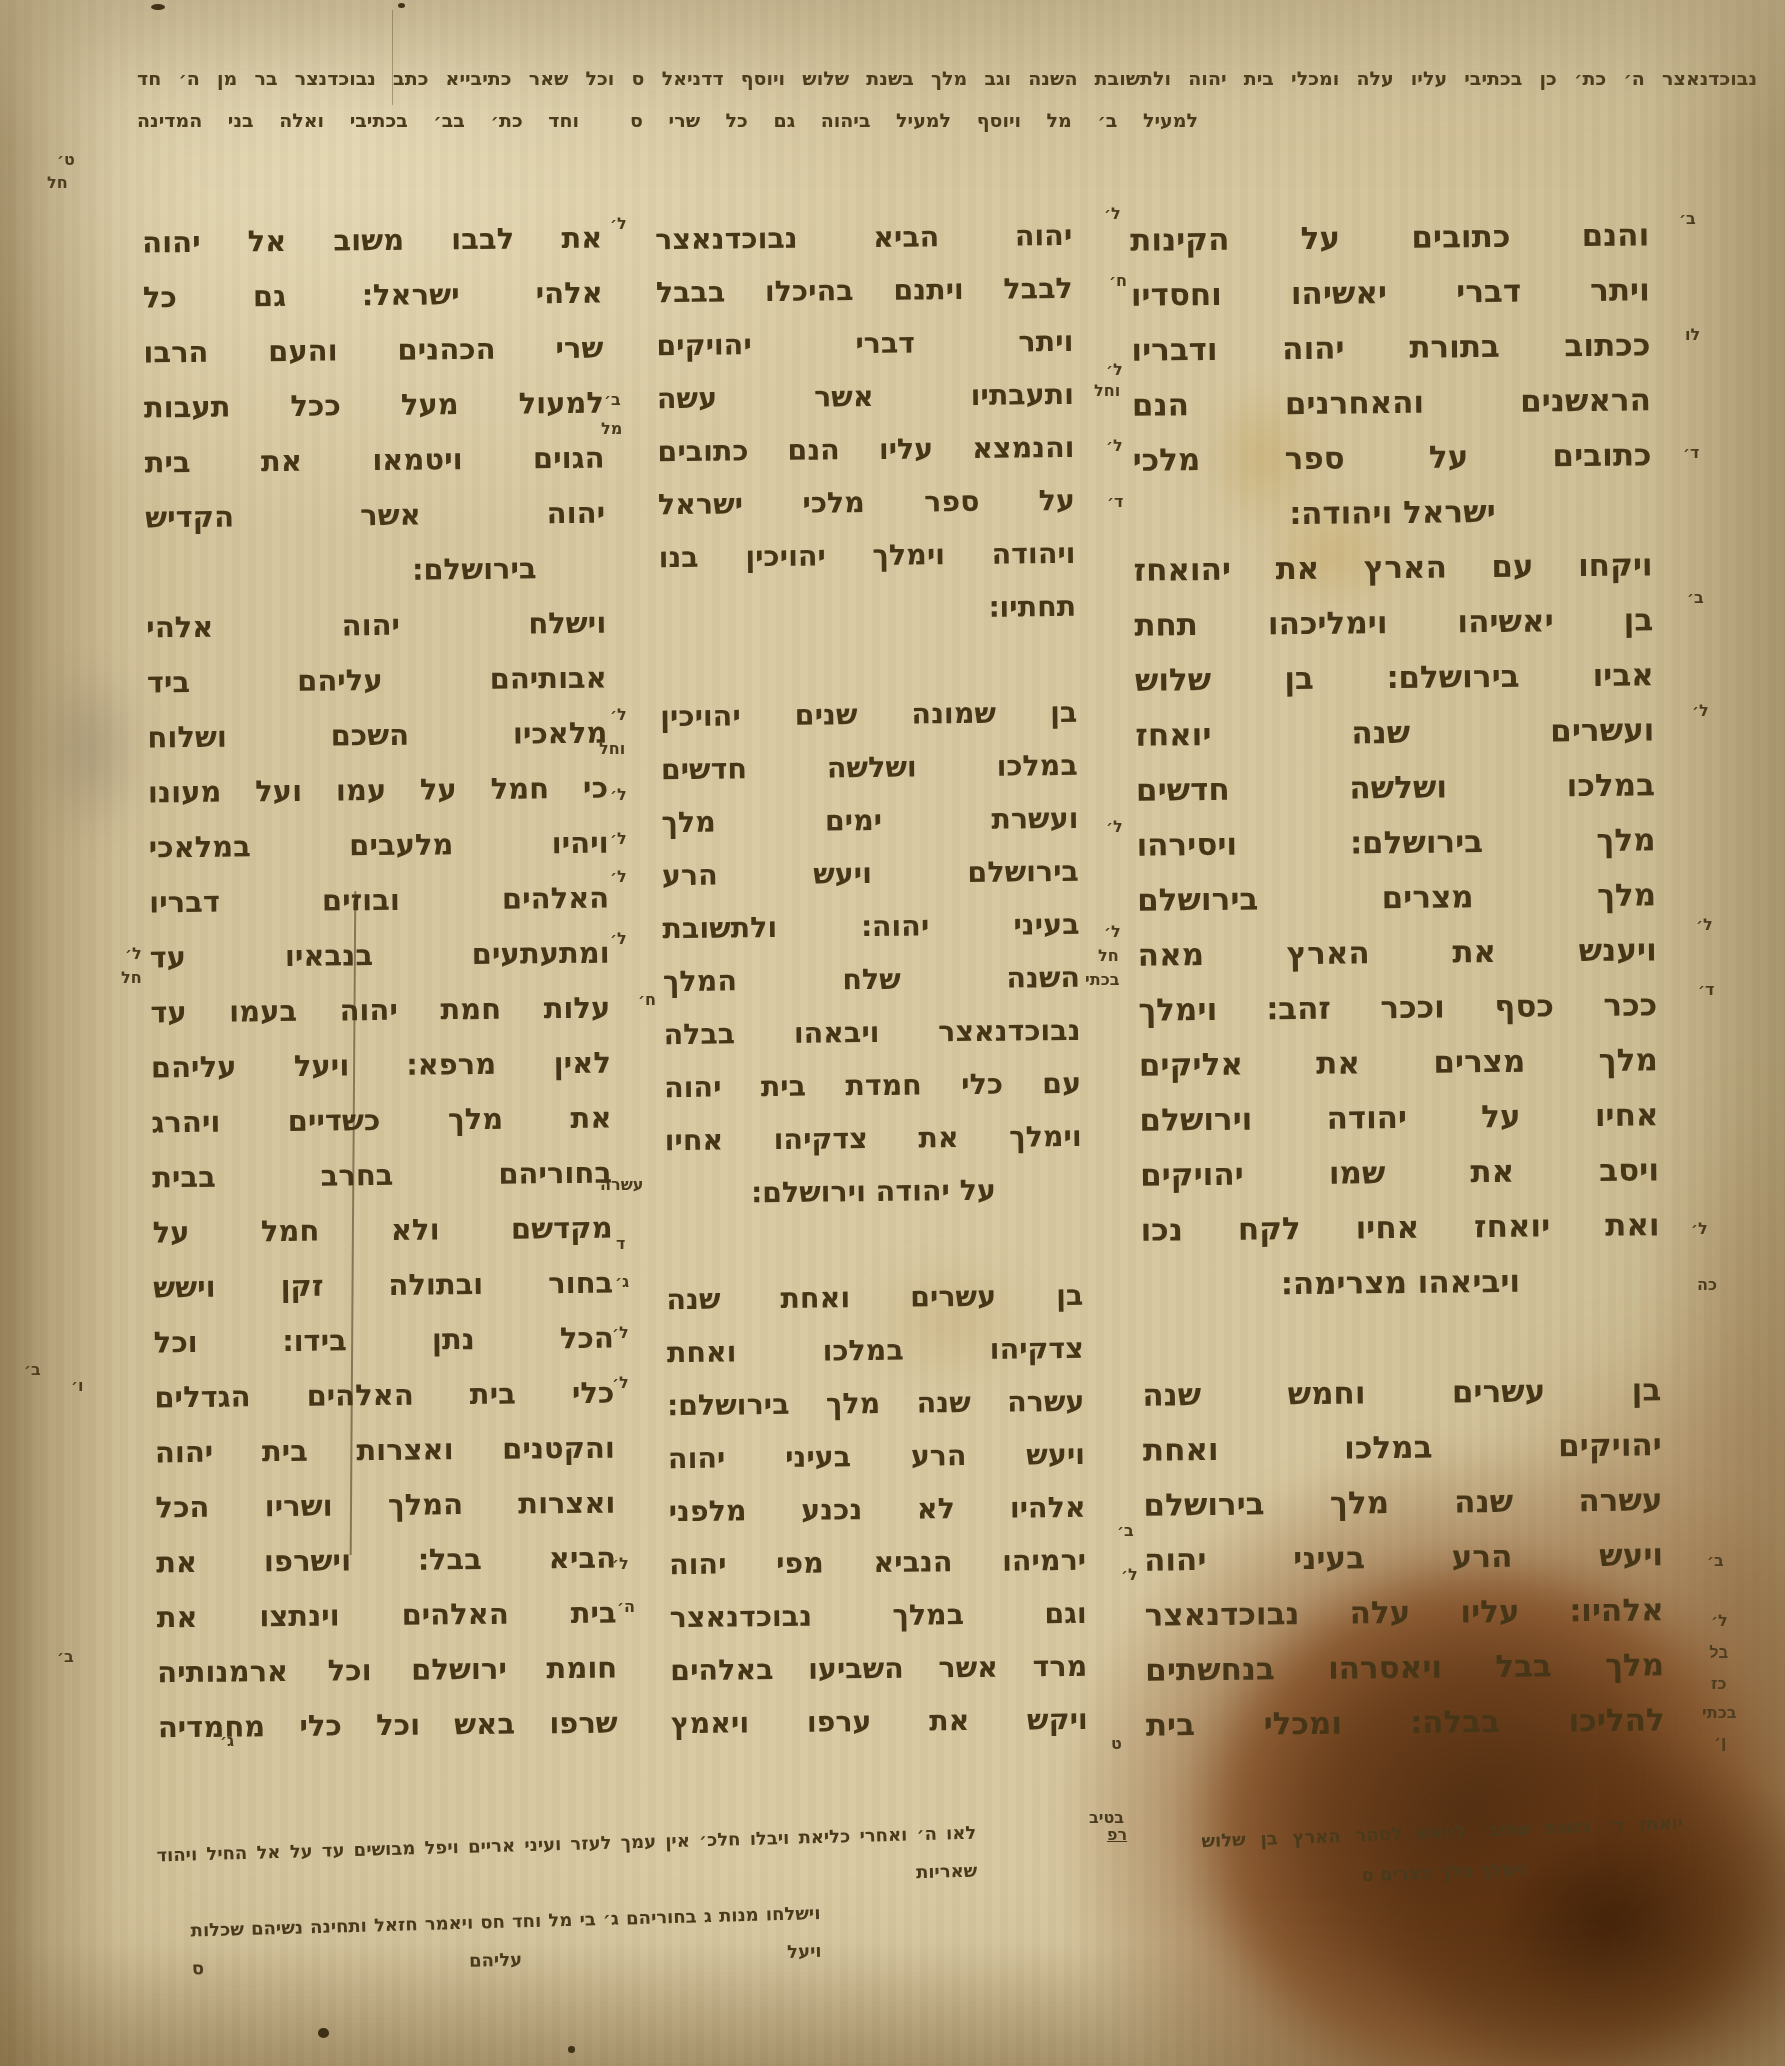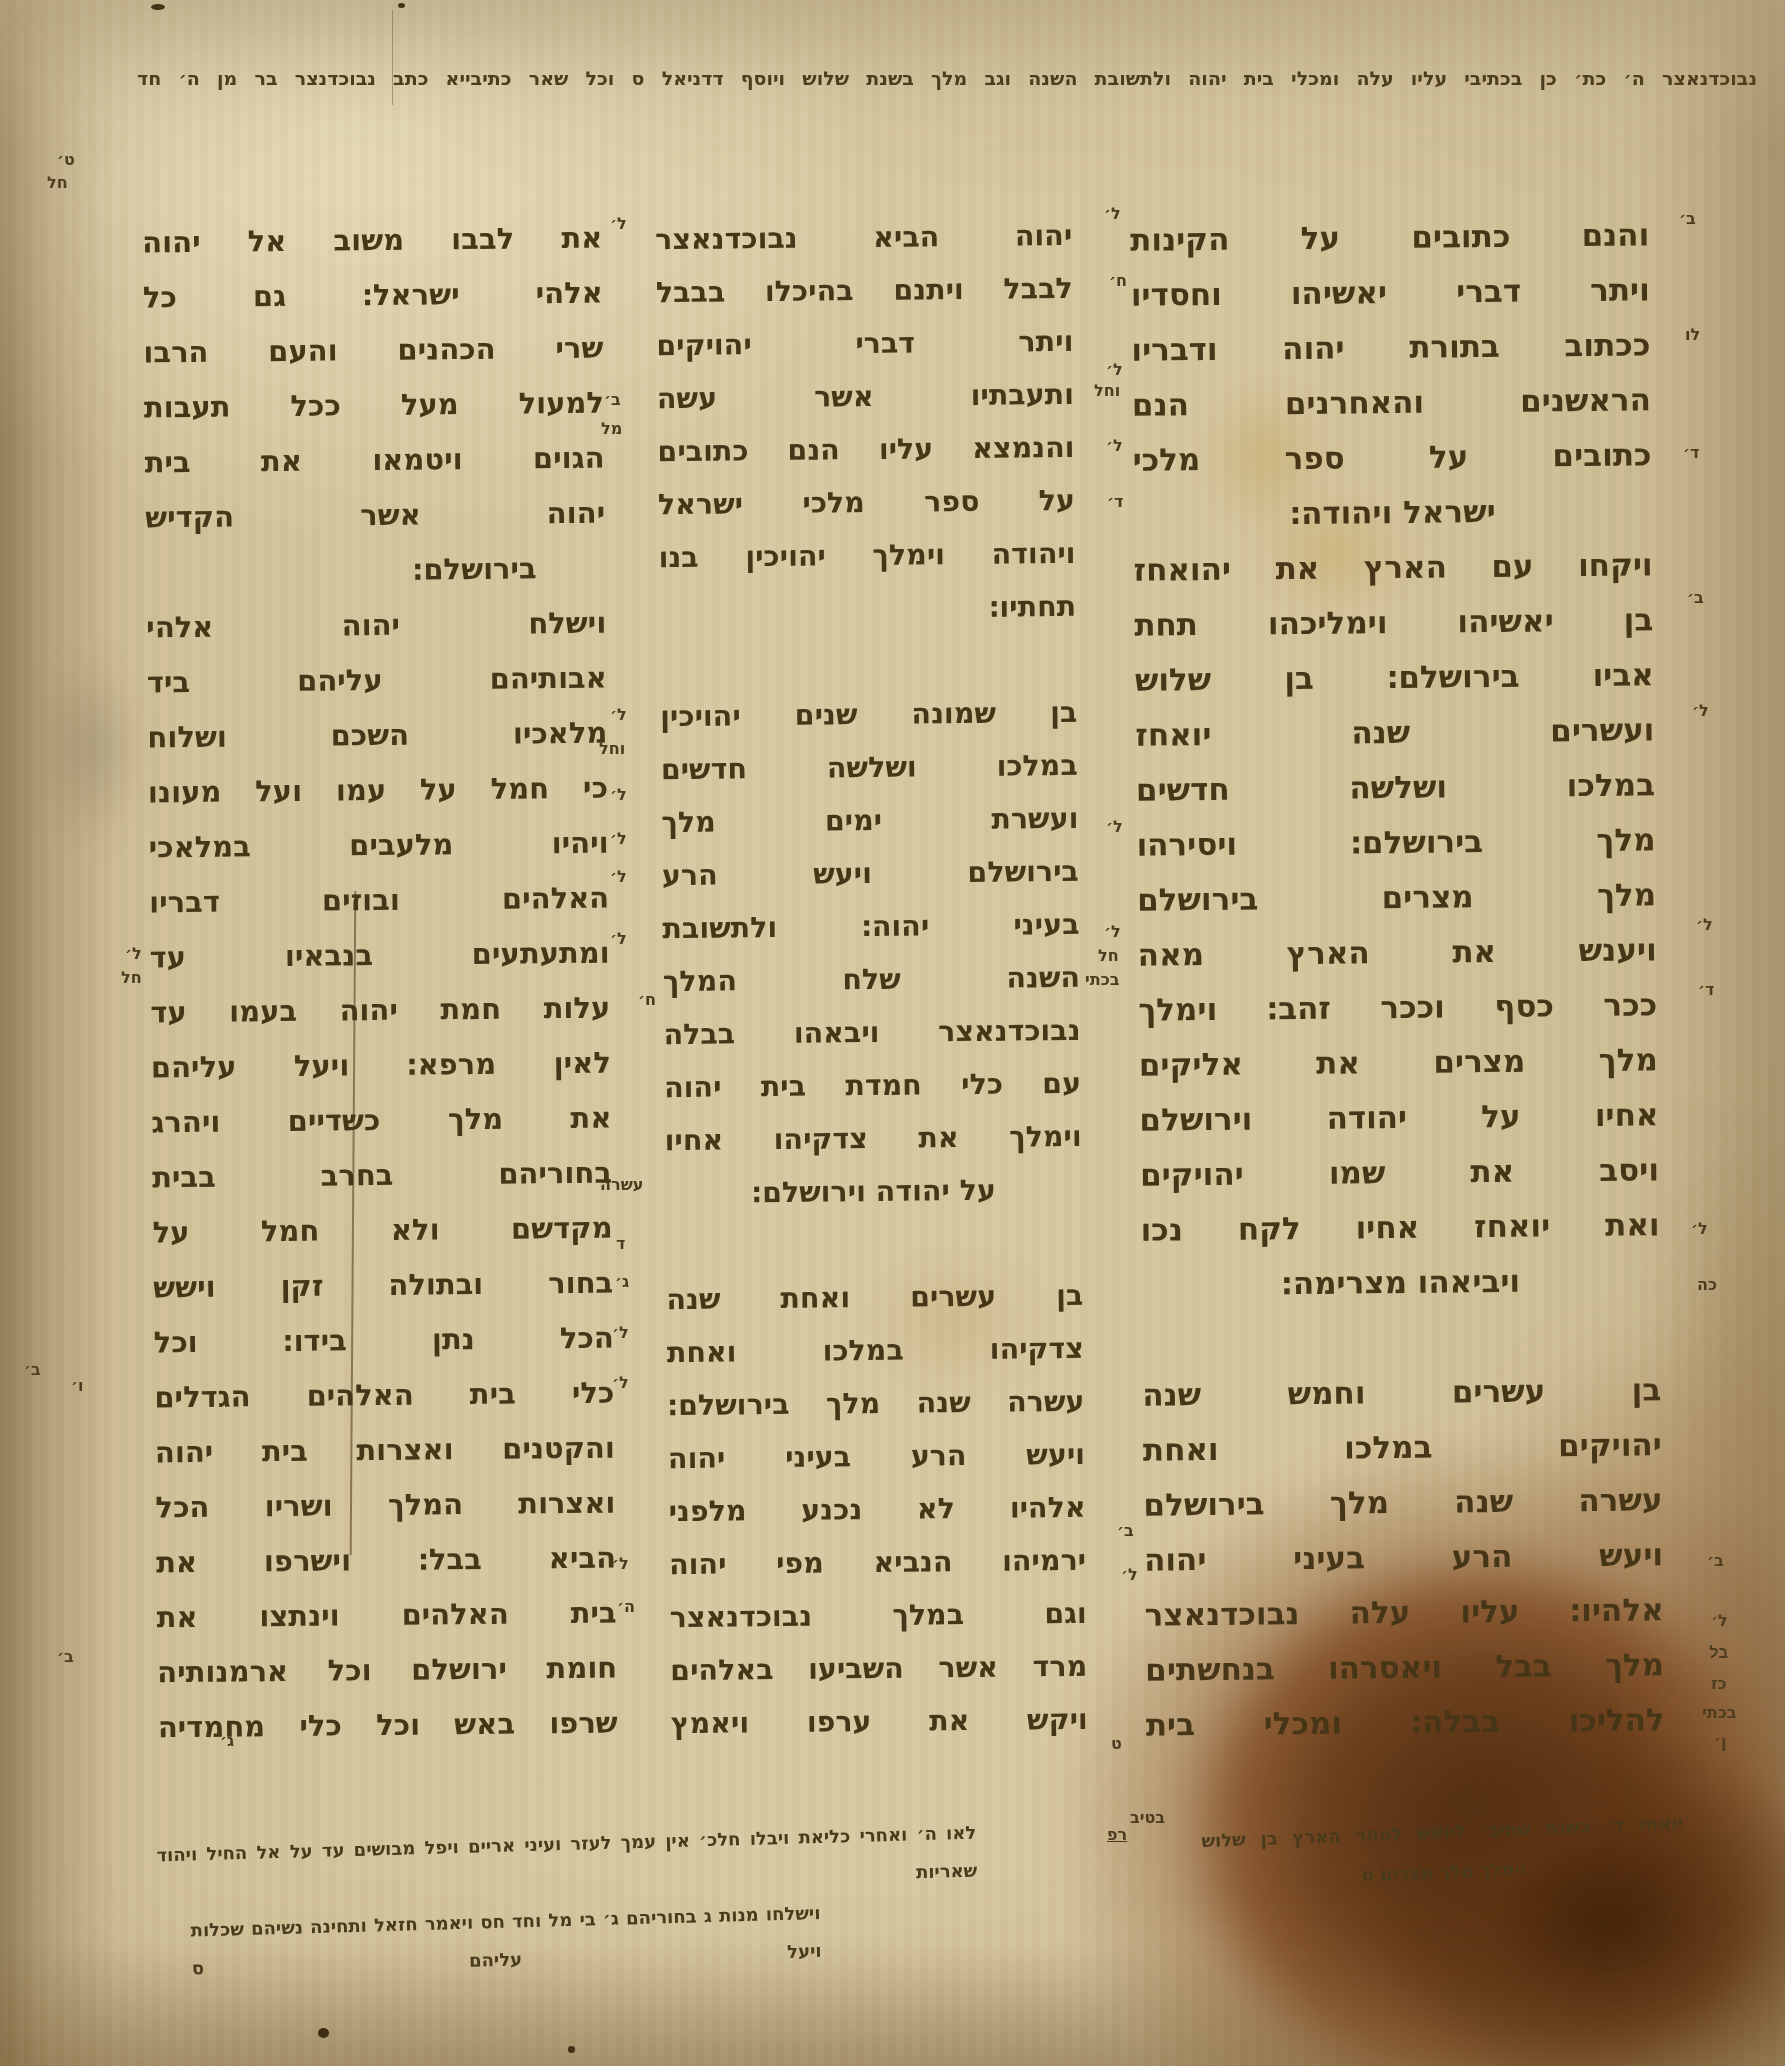--- a/index.html
+++ b/index.html
@@ -84,20 +84,21 @@
   <div class="stain stain-left"></div>
   <div class="speck speck1"></div>
   <div class="speck speck2"></div>
   <div class="speck speck3"></div>
   <div class="speck speck4"></div>
   <div class="crease"></div>
   <div class="crease2"></div>
 
   <div class="masorah masorah-top rtl">
       <div class="line">נבוכדנאצר ה׳ כת׳ כן בכתיבי עליו עלה ומכלי בית יהוה ולתשובת השנה וגב מלך בשנת שלוש ויוסף דדניאל ס וכל שאר כתיבייא כתב נבוכדנצר בר מן ה׳ חד</div>
+      <div class="line shift">למעיל ב׳ מל ויוסף למעיל ביהוה גם כל שרי ס ‎ וחד כת׳ בב׳ בכתיבי ואלה בני המדינה</div>
     </div>
 
   <div class="col col-right rtl">
       <div class="line">והנם כתובים על הקינות</div>
       <div class="line">ויתר דברי יאשיהו וחסדיו</div>
       <div class="line">ככתוב בתורת יהוה ודבריו</div>
       <div class="line">הראשנים והאחרנים הנם</div>
       <div class="line">כתובים על ספר מלכי</div>
       <div class="line center">ישראל ויהודה׃</div>
       <div class="line">ויקחו עם הארץ את יהואחז</div>
@@ -219,21 +220,21 @@
       <div class="note" style="left: 1106px; top: 437px;">ל׳</div>
       <div class="note" style="left: 1107px; top: 493px;">ד׳</div>
       <div class="note" style="left: 1106px; top: 818px;">ל׳</div>
       <div class="note" style="left: 1104px; top: 923px;">ל׳</div>
       <div class="note" style="left: 1098px; top: 947px;">חל</div>
       <div class="note" style="left: 1085px; top: 971px;">בכתי</div>
       <div class="note" style="left: 1117px; top: 1522px;">ב׳</div>
       <div class="note" style="left: 1121px; top: 1566px;">ל׳</div>
       <div class="note" style="left: 1111px; top: 1735px;">ט</div>
       <div class="note" style="left: 1107px; top: 1826px; text-decoration: underline;">רפ</div>
-      <div class="note" style="left: 1089px; top: 1809px; margin-left: 41px;">בטיב</div>
+      <div class="note" style="left: 1089px; top: 1809px;">בטיב</div>
     </div>
   <div class="layer">
       <div class="note" style="left: 610px; top: 215px;">ל׳</div>
       <div class="note" style="left: 604px; top: 391px;">ב׳</div>
       <div class="note" style="left: 601px; top: 420px;">מל</div>
       <div class="note" style="left: 610px; top: 706px;">ל׳</div>
       <div class="note" style="left: 599px; top: 740px;">וחל</div>
       <div class="note" style="left: 610px; top: 786px;">ל׳</div>
       <div class="note" style="left: 610px; top: 830px;">ל׳</div>
       <div class="note" style="left: 610px; top: 868px;">ל׳</div>

